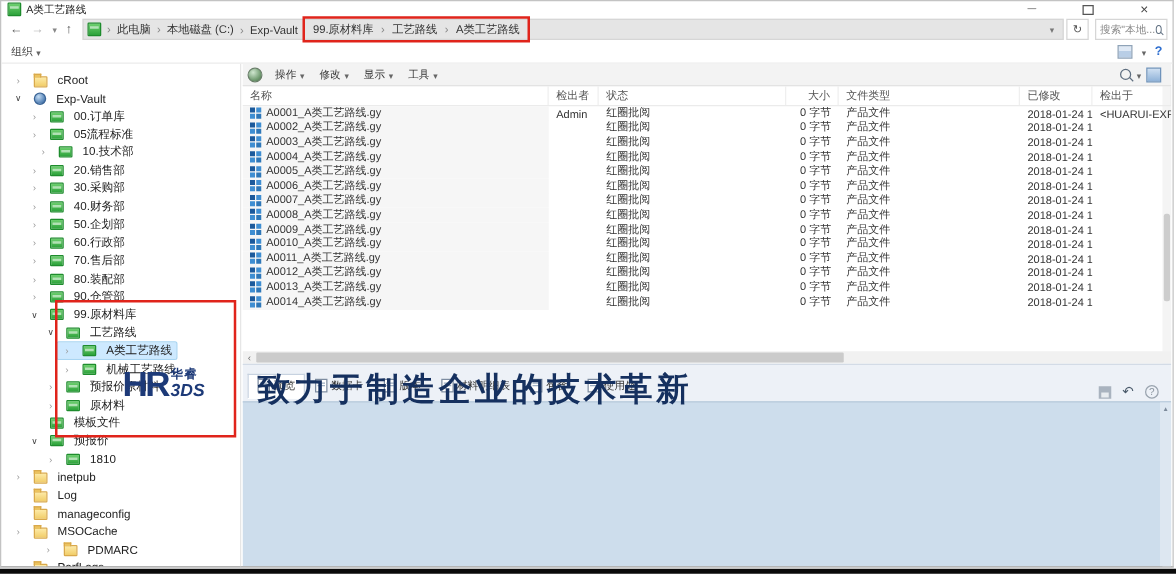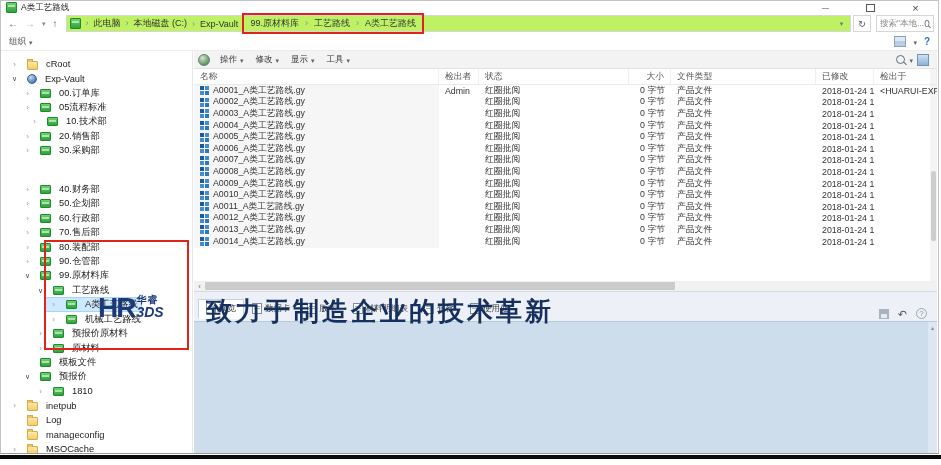--- a/index.html
+++ b/index.html
@@ -13,21 +13,21 @@
   .wc{width:45px;height:13px;display:flex;align-items:center;justify-content:center;color:#444;font-size:9px;}
   .wc-min::before{content:"—";font-size:7px;}
   .wc-max i{display:block;width:7px;height:6px;border:1px solid #555;}
   .wc-close::before{content:"×";font-size:11px;}
 
   
   .addressrow{position:absolute;left:0;top:13px;right:0;height:19px;display:flex;align-items:center;font-size:9px;}
   .navbtns{display:flex;align-items:center;gap:7px;padding:0 8px 0 7px;color:#555;font-size:10px;}
   .navbtns .dim{color:#b5b5b5;}
   .navbtns .tiny{font-size:7px;color:#888;}
-  .addrfield{display:flex;align-items:center;height:15px;border:1px solid #d6d6d6;background:#bef264;flex:1;padding:0 2px 0 3px;margin-right:2px;overflow:visible;}
+  .addrfield{display:flex;align-items:center;height:15px;border:1px solid #d6d6d6;background:#e5e5e5;flex:1;padding:0 2px 0 3px;margin-right:2px;overflow:visible;}
   .addr-drop{width:13px;text-align:center;color:#777;font-size:7px;}
   .refreshbtn{width:16px;height:15px;border:1px solid #d6d6d6;display:flex;align-items:center;justify-content:center;color:#555;font-size:9px;margin-right:5px;}
   .searchbox{width:50px;height:15px;border:1px solid #d6d6d6;display:flex;align-items:center;justify-content:space-between;padding:0 3px;margin-right:4px;color:#8a8a8a;font-size:8.5px;white-space:nowrap;overflow:hidden;}
   .trail{display:flex;align-items:center;white-space:nowrap;}
   .trail .crumb::before{content:"›";margin:0 5px;color:#888;}
   .redbox-crumbs{display:inline-flex;align-items:center;border:2px solid #e0241b;padding:2px 6px;margin:-4px 0 -4px 4px;position:relative;z-index:12;background:transparent;white-space:nowrap;}
   .redbox-crumbs .crumb+.crumb::before{content:"›";margin:0 6px;color:#888;}
 
   
   .commandrow{position:absolute;left:0;top:32px;right:0;height:17px;border-bottom:1px solid #ececec;display:flex;align-items:center;font-size:8.5px;color:#444;padding:0 8px;}
@@ -225,21 +225,21 @@
         </div>
 
         <div class="titem" style="padding-left: 19px;">
           <span class="hl">
             <span class="arrow collapsed"></span>
             <span class="tree-icon folder-green"></span>
             <span class="tlabel">30.采购部</span>
           </span>
         </div>
 
-        <div class="titem" style="padding-left: 19px; margin-top: 24px;">
+        <div class="titem" style="padding-left: 19px;">
           <span class="hl">
             <span class="arrow collapsed"></span>
             <span class="tree-icon folder-green"></span>
             <span class="tlabel">40.财务部</span>
           </span>
         </div>
 
         <div class="titem" style="padding-left: 19px;">
           <span class="hl">
             <span class="arrow collapsed"></span>

